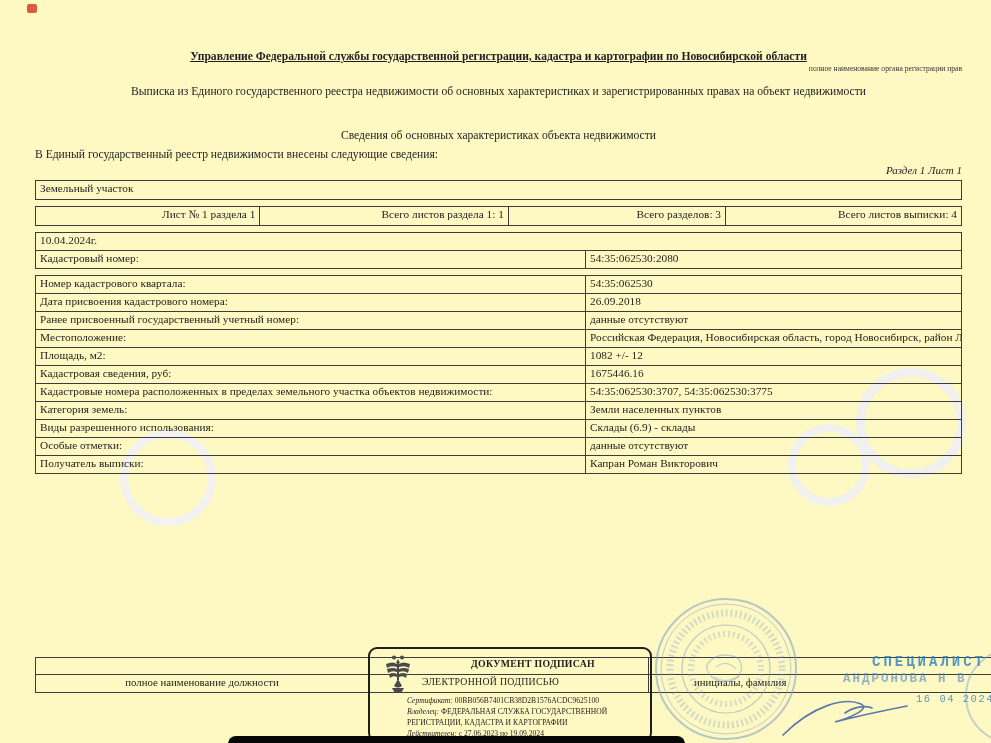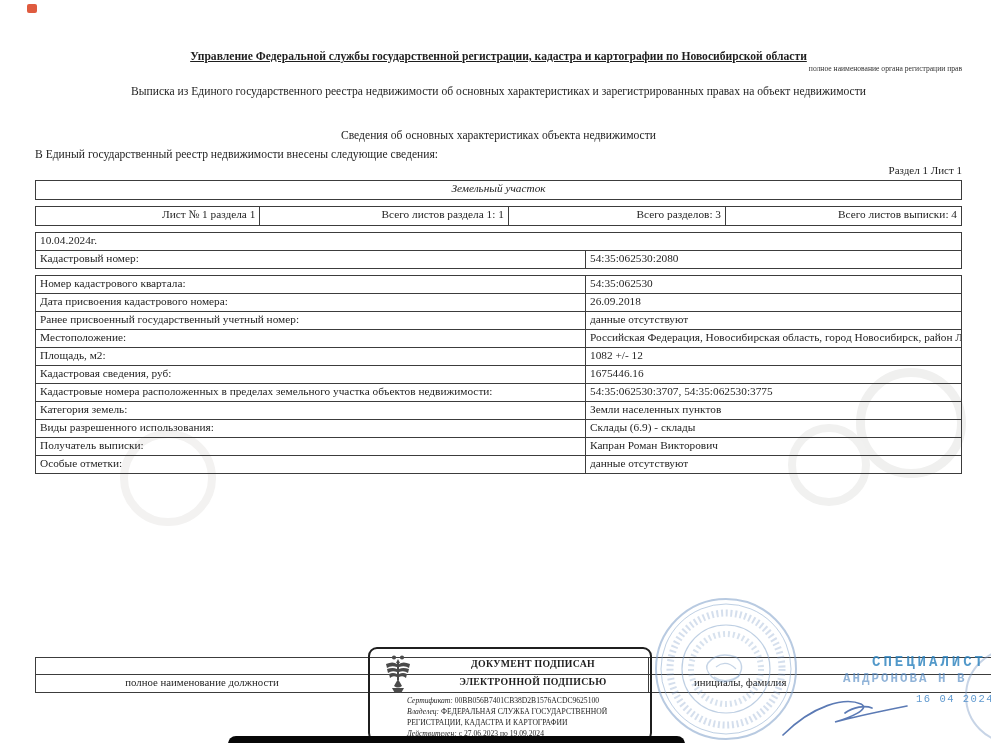--- a/index.html
+++ b/index.html
@@ -1,57 +1,57 @@
 <!DOCTYPE html>
 <html><head>
 <meta charset="utf-8">
 <style>
   html,body{margin:0;padding:0;background:#e9e9e9;}
-  .page{position:relative;width:991px;height:743px;background:#ffffff;overflow:hidden;
+  .page{position:relative;width:991px;height:743px;background:#fef9c3;overflow:hidden;
         font-family:"Liberation Serif","DejaVu Serif",serif;color:#1e1e1e;}
   
   .red-dot{position:absolute;left:27px;top:4px;width:10px;height:9px;background:#df5b3f;border-radius:2px;z-index:6;}
   .wm-ring{position:absolute;border-radius:50%;z-index:0;}
   .wm1{left:856px;top:368px;width:92px;height:92px;border:9px solid #f0f0ef;}
   .wm2{left:788px;top:424px;width:66px;height:66px;border:8px solid #f1f1f0;}
   .wm3{left:120px;top:430px;width:80px;height:80px;border:8px solid #f3f2f1;}
   
   .doc{position:absolute;left:35px;top:0;width:927px;z-index:1;}
   .org-title{margin-top:50px;text-align:center;font-size:11.6px;font-weight:bold;line-height:14px;text-decoration:underline;}
   .org-caption{text-align:right;font-size:7.6px;line-height:9px;color:#333;}
   .doc-title{margin-top:12px;text-align:center;font-size:11.6px;line-height:14px;}
   .section-title{margin-top:30px;text-align:center;font-size:11.6px;line-height:14px;}
   .intro{margin-top:5px;font-size:11.6px;line-height:14px;}
-  .sheet-ref{margin-top:2px;text-align:right;font-size:11px;line-height:13px;}
+  .sheet-ref{margin-top:2px;text-align:right;font-size:11px;line-height:13px;font-style:italic;}
   table{border-collapse:collapse;width:927px;table-layout:fixed;}
   td{border:1px solid #3c3c3c;font-size:11.3px;line-height:13.5px;padding:1px 4px 2px;vertical-align:top;
      overflow:hidden;white-space:nowrap;}
   td.wrap{white-space:normal;}
   .t1{margin-top:3px;border:1.5px solid #333;}
-  .t1 td{text-align:center;height:15px;font-style:italic;}
+  .t1 td{text-align:left;height:15px;}
   .t1 .small td{font-size:10.9px;}
   .t2{margin-top:6px;border:1.5px solid #333;}
   .t2 td{text-align:right;height:15px;}
   .t2 td:nth-child(1){width:24.2%;} .t2 td:nth-child(2){width:26.9%;}
   .t2 td:nth-child(3){width:23.4%;} .t2 td:nth-child(4){width:25.5%;}
   .t3{margin-top:6px;border:1.5px solid #333;padding-left:23px;}
   .t4{margin-top:6px;border:1.5px solid #333;}
   .t3 td,.t4 td{height:14px;}
   col.lblcol{width:550px;}
   
   .sig{position:absolute;left:35px;top:657px;width:970px;z-index:1;border:1.2px solid #3c3c3c;}
   .sig td{height:13px;font-size:10.8px;}
   .sig col.c1{width:333px;} .sig col.c2{width:280px;} .sig col.c3{width:357px;}
   .sig .cap1{text-align:center;}
   .sig .cap3{text-align:left;padding-left:45px;}
   
   .stampbox{position:absolute;left:368px;top:647px;width:280px;height:91px;z-index:2;
             border:2px solid #1f1f1f;border-radius:9px;background:transparent;}
   .stampbox .l1{position:absolute;left:52px;right:6px;top:9px;text-align:center;font-size:9.8px;font-weight:bold;letter-spacing:.3px;}
-  .stampbox .l2{position:absolute;left:52px;right:6px;top:27px;text-align:center;font-size:9.8px;font-weight:bold;letter-spacing:.3px;}
+  .stampbox .l2{position:absolute;left:52px;right:6px;top:27px;text-align:left;font-size:9.8px;font-weight:normal;letter-spacing:.3px;}
   .stampbox .meta{position:absolute;left:9px;right:5px;font-size:7.6px;line-height:10.5px;white-space:normal;padding-left:28px;}
   .stampbox .m1{top:47px;} .stampbox .m2{top:58px;} .stampbox .m3{top:80px;}
   .stampbox .meta .lab{font-style:italic;}
   .eagle{position:absolute;left:12px;top:4px;}
   
   .blue-stamp{position:absolute;font-family:"Liberation Mono","DejaVu Sans Mono",monospace;font-weight:bold;z-index:4;white-space:nowrap;}
   .spec{left:872px;top:654px;font-size:14px;letter-spacing:3px;color:rgba(44,130,190,.82);}
   .name{left:843px;top:672px;font-size:12.5px;letter-spacing:2px;color:rgba(86,140,196,.66);}
   .sdate{left:916px;top:693px;font-size:10.5px;letter-spacing:1.5px;font-weight:normal;color:rgba(55,128,195,.8);}
   .seal{position:absolute;left:650px;top:593px;z-index:3;}
@@ -148,26 +148,26 @@
           </tr>
       <tr>
             <td>Категория земель:</td>
             <td>Земли населенных пунктов</td>
           </tr>
       <tr>
             <td>Виды разрешенного использования:</td>
             <td>Склады (6.9) - склады</td>
           </tr>
       <tr>
+            <td>Особые отметки:</td>
+            <td>данные отсутствуют</td>
+          </tr>
+      <tr>
             <td>Получатель выписки:</td>
             <td>Капран Роман Викторович</td>
-          </tr>
-      <tr>
-            <td>Особые отметки:</td>
-            <td>данные отсутствуют</td>
           </tr>
     </tbody>
       </table>
   </div>
 
   <table class="sig">
     <colgroup>
         <col class="c1">
         <col class="c2">
         <col class="c3">

